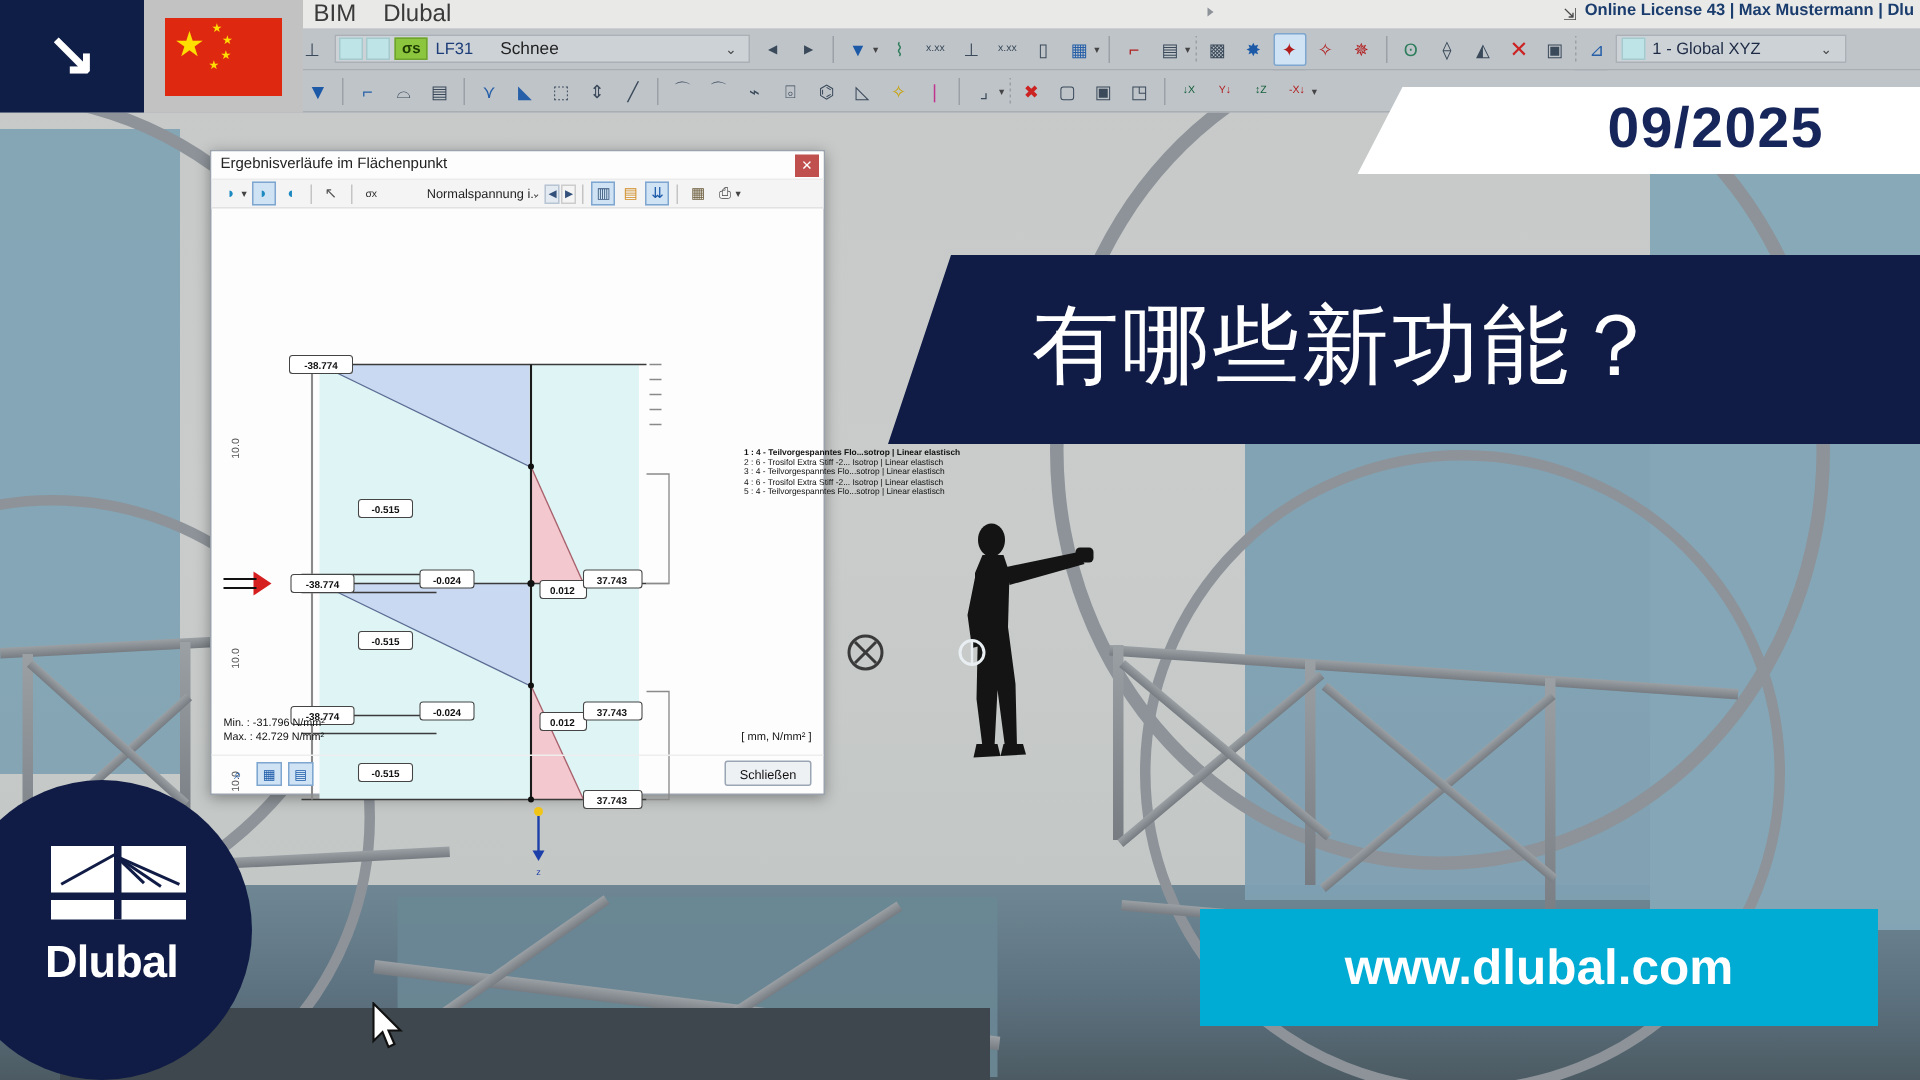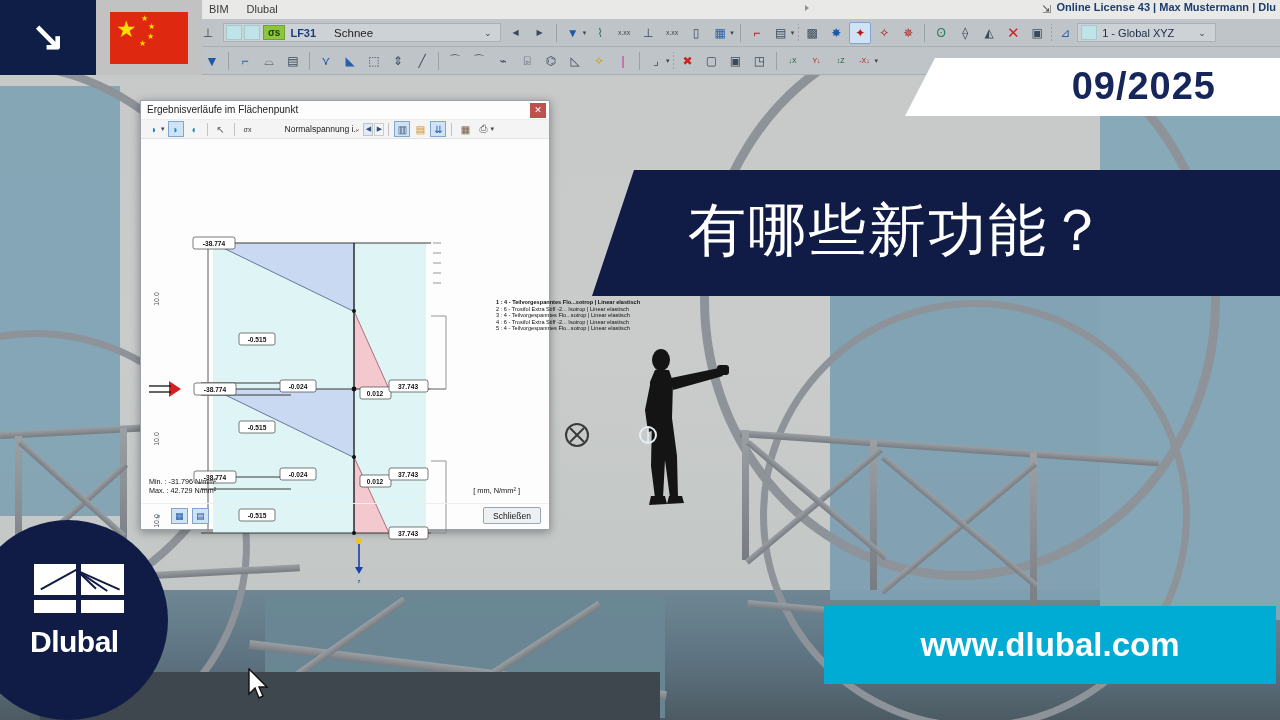--- a/index.html
+++ b/index.html
@@ -25,21 +25,21 @@
   .beam { position:absolute; background:linear-gradient(180deg,#9aa0a4,#767c81);
           transform-origin:0 0; }
   .dark-deck { position:absolute; background:#3c464c; }
 
   .mannequin { position:absolute; }
 
   
   #app { position:absolute; left:0; top:0; width:1280px; height:75px; }
   .menubar { position:absolute; left:0; top:0; width:100%; height:19px;
              background:#e9e9e8; display:flex; align-items:center; }
-  .menubar .mi { font-size:11px; color:#3a3a3a; padding:0 9px; line-height:19px; }
+  .menubar .mi { font-size:16px; color:#3a3a3a; padding:0 9px; line-height:19px; }
   .srchbox { position:absolute; left:800px; top:1px; width:250px; height:16px;
              background:#d6dde5; border:1px solid #c2cad3;
              font-size:10.5px; color:#8d9299; padding-left:14px; line-height:15px;
              overflow:hidden; white-space:nowrap; }
   .srch-caret { position:absolute; left:805px; top:5px; width:0;height:0;
                 border-left:4px solid #8d9299;border-top:3px solid transparent;border-bottom:3px solid transparent;}
   .license { position:absolute; right:4px; top:1px; font-size:11px;
              color:#1b3d6e; font-weight:bold; white-space:nowrap; }
   .lic-ico { position:absolute; left:1042px; top:3px; font-size:11px; color:#4a4a4a; }
 
@@ -58,28 +58,28 @@
             background:repeating-linear-gradient(180deg,#9aa0a6 0 2px,transparent 2px 4px);
             background-size:1px 4px; background-repeat:repeat-y; background-position:center; }
   .arr { font-size:7px; color:#444; margin-left:-2px; margin-right:2px; }
 
   .lcsel { display:flex; align-items:center; height:19px; background:#cdd2d7;
            border:1px solid #aab0b6; margin:0 3px; padding:0 2px; flex:0 0 auto; }
   .lcsw { width:16px; height:15px; background:#bfe4e8; border:1px solid #a6c9cd; margin-right:2px; }
   .lcsw2 { width:16px; height:15px; background:#bfe4e8; border:1px solid #a6c9cd; margin-right:3px; }
   .lcgreen { background:#8cc63e; color:#1d3b00; font-size:10px; font-weight:bold;
              padding:1px 4px; border:1px solid #6fa22e; margin-right:5px; }
-  .lccode { font-size:11px; color:#1c3d78; font-weight:bold; margin-right:18px; }
+  .lccode { font-size:11px; color:#1c3d78; font-weight:normal; margin-right:18px; }
   .lcname { font-size:11.5px; color:#222; width:150px; }
   .cbcaret { font-size:9px; color:#444; margin-right:6px; }
 
   .gsel { display:flex; align-items:center; height:19px; background:#cdd2d7;
           border:1px solid #aab0b6; padding:0 3px; flex:0 0 auto; }
   .gsel .sw { width:16px;height:15px;background:#bfe4e8;border:1px solid #a6c9cd;margin-right:5px;}
-  .gsel .lbl { font-size:11px; color:#1c2a44; margin-right:24px; }
+  .gsel .lbl { font-size:11px; color:#1c2a44; margin-right:40px; }
 
   
   #dlg { position:absolute; left:140px; top:100px; width:410px; height:430px;
          background:#fdfdfd; border:1px solid #9aa3ad; box-shadow:0 2px 9px rgba(0,0,0,.35); }
   .dlg-title { height:19px; background:#fdfdfd; position:relative;
                border-bottom:1px solid #ececec; }
   .dlg-title .t { position:absolute; left:6px; top:3px; font-size:10px; color:#222; }
   .dlg-close { position:absolute; right:3px; top:2px; width:16px; height:15px;
                background:#c0504d; color:#fff; font-size:9px; text-align:center; line-height:15px; }
   .dlg-tb { height:19px; background:#f4f4f4; border-bottom:1px solid #e2e2e2;
@@ -92,21 +92,21 @@
             white-space:nowrap; overflow:hidden; }
   .dspin { width:10px;height:13px;background:#e3eaf2;border:1px solid #b7c4d2;
            font-size:7px;color:#33507a;display:inline-flex;align-items:center;justify-content:center;margin-left:1px;}
 
   .dlg-info { padding:6px 8px 0 8px; }
   .dlg-info div { font-size:7.4px; color:#111; line-height:8.6px; white-space:nowrap; }
 
   #plot { position:absolute; left:0; top:130px; width:410px; height:355px; }
 
   .dlg-stats { position:absolute; left:8px; bottom:34px; font-size:7.2px; color:#111; line-height:9px; }
-  .dlg-units { position:absolute; right:29px; bottom:34px; font-size:7.4px; color:#111; }
+  .dlg-units { position:absolute; right:8px; bottom:34px; font-size:7.4px; color:#111; }
   .dlg-foot { position:absolute; left:0; bottom:0; width:100%; height:26px;
               border-top:1px solid #eee; }
   .fbtn { position:absolute; top:4px; width:17px; height:16px;
           display:inline-flex; align-items:center; justify-content:center; font-size:9px; color:#36557a; }
   .closebtn { position:absolute; right:8px; top:3px; width:58px; height:17px;
               background:#eef1f4; border:1px solid #9aa6b4; border-radius:2px;
               font-size:8.5px; color:#111; text-align:center; line-height:16px; }
 
   
   #flagbar { position:absolute; left:0; top:0; width:202px; height:75px; display:flex; }
@@ -129,21 +129,21 @@
   #logo { position:absolute; left:-32px; top:520px; width:200px; height:200px;
           border-radius:50%; background:#101c45; }
   .logo-mark { position:absolute; left:66px; top:44px; width:90px; height:55px; }
   .lm-top { position:absolute; left:0; top:0; width:90px; height:31px; background:#fff; }
   .lm-bot { position:absolute; left:0; top:36px; width:90px; height:13px; background:#fff; }
   .lm-post { position:absolute; left:42px; top:0; width:5px; height:49px; background:#101c45; }
   .lm-cable { position:absolute; background:#101c45; transform-origin:0 0; height:1.6px; }
   .logo-text { position:absolute; left:62px; top:105px; font-size:30px; font-weight:bold;
                color:#fff; letter-spacing:-0.5px; }
 
-  #urlbadge { position:absolute; left:824px; top:606px; width:452px; height:78px;
+  #urlbadge { position:absolute; left:800px; top:606px; width:452px; height:78px;
               background:#00abd4; display:flex; align-items:center; justify-content:center; }
   #urlbadge .u { font-size:33px; font-weight:bold; color:#fff; letter-spacing:0px; }
 
   #cursor { position:absolute; left:248px; top:668px; width:22px; height:34px; }
 </style>
 </head>
 <body>
 
 <div id="scene">
   <div class="sky-upper"></div>

